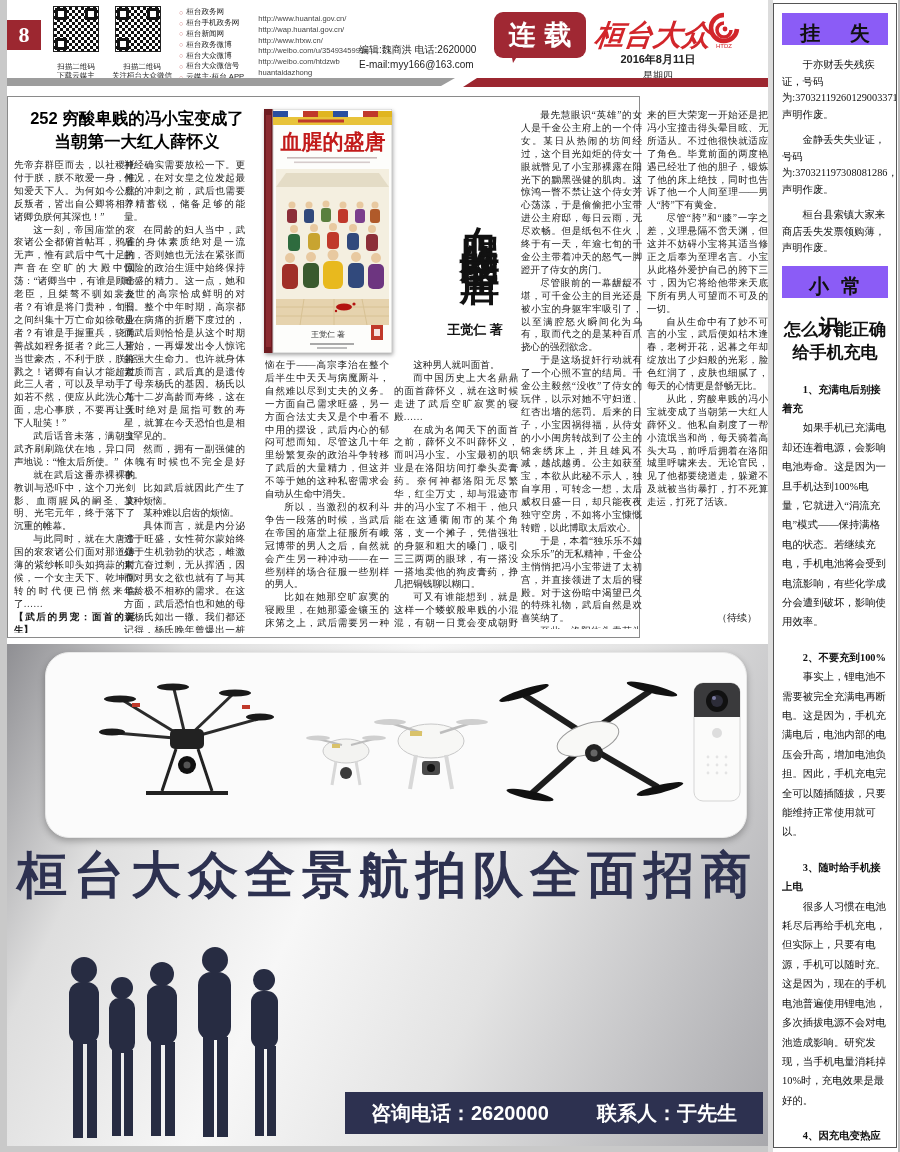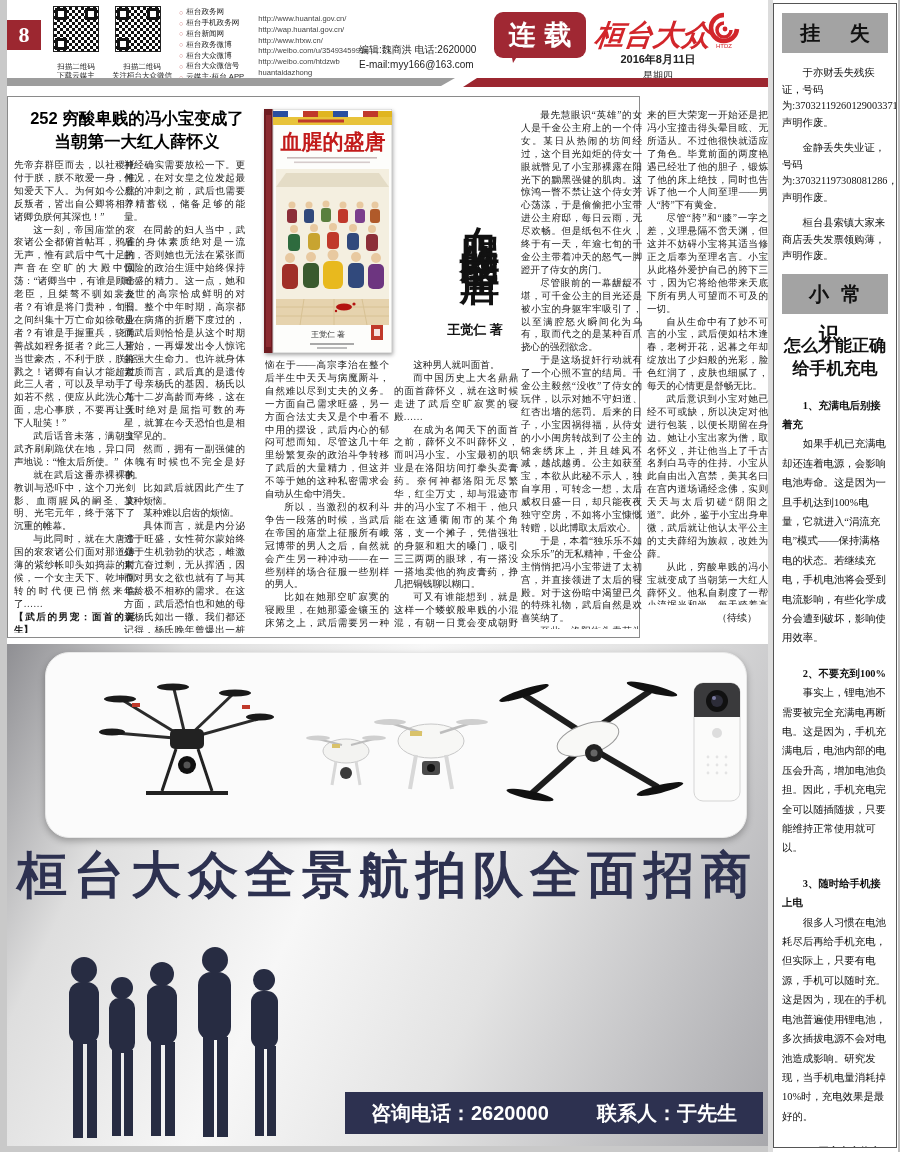--- a/index.html
+++ b/index.html
@@ -89,21 +89,21 @@
   .sil { position:absolute; left:45px; top:286px; width:290px; height:215px; }
   .ad-body { position:absolute; left:336px; top:296px; width:424px; font-size:18px; line-height:27.5px;
              font-weight:bold; color:#23273d; text-align:justify; text-indent:2em; }
   .contact { position:absolute; left:338px; top:448px; width:418px; height:42px; background:#2d3150;
              display:flex; align-items:center; justify-content:space-between; padding:0 26px;
              color:#fff; font-weight:bold; font-size:20px; white-space:nowrap; }
 
   
   .sb { position:absolute; left:773px; top:3px; width:124px; height:1145px; background:#fff;
         border:1px solid #555; padding:7px 8px; overflow:hidden; }
-  .sb-head { height:40px; background:#a3a3a3; color:#111; font-weight:bold; font-size:20px;
+  .sb-head { height:32px; background:#8b5cf6; color:#111; font-weight:bold; font-size:20px;
              letter-spacing:12px; text-indent:12px; text-align:center; line-height:40px; margin:2px 0 12px; }
   .sb-notices p { font-family:"Liberation Serif",serif; font-size:10.3px; line-height:16.5px;
                   text-indent:2em; color:#111; margin-bottom:9px; }
   .sb-sub { text-align:center; font-weight:bold; font-size:17px; color:#111; margin:20px 0 14px; }
   .sb-tips p { font-family:"Liberation Serif",serif; font-size:10.4px; line-height:19.4px;
                text-indent:2em; color:#111; }
   .sb-tips p.tip-head { font-weight:bold; margin-top:16px; }
 </style>
 </head>
 <body>
@@ -233,21 +233,20 @@
       <p>最先慧眼识“英雄”的女人是千金公主府上的一个侍女。某日从热闹的坊间经过，这个目光如炬的侍女一眼就瞥见了小宝那裸露在阳光下的黝黑强健的肌肉。这惊鸿一瞥不禁让这个侍女芳心荡漾，于是偷偷把小宝带进公主府邸，每日云雨，无尽欢畅。但是纸包不住火，终于有一天，年逾七旬的千金公主带着冲天的怒气一脚蹬开了侍女的房门。</p>
       <p>尽管眼前的一幕龌龊不堪，可千金公主的目光还是被小宝的身躯牢牢吸引了，以至满腔怒火瞬间化为乌有，取而代之的是某种百爪挠心的强烈欲念。</p>
       <p>于是这场捉奸行动就有了一个心照不宣的结局。千金公主毅然“没收”了侍女的玩伴，以示对她不守妇道、红杏出墙的惩罚。后来的日子，小宝因祸得福，从侍女的小小闺房转战到了公主的锦衾绣床上，并且雄风不减，越战越勇。公主如获至宝，本欲从此秘不示人，独自享用，可转念一想，太后威权日盛一日，却只能夜夜独守空房，不如将小宝慷慨转赠，以此博取太后欢心。</p>
       <p>于是，本着“独乐乐不如众乐乐”的无私精神，千金公主悄悄把冯小宝带进了太初宫，并直接领进了太后的寝殿。对于这份暗中渴望已久的特殊礼物，武后自然是欢喜笑纳了。</p>
       <p>至此，洛阳街头卖艺为生的冯小宝，摇身一变就成了太后的枕边新欢。当然，突如其</p>
     </div>
   <div class="np-col c6">
       <p class="cont">来的巨大荣宠一开始还是把冯小宝撞击得头晕目眩、无所适从。不过他很快就适应了角色。毕竟前面的两度艳遇已经壮了他的胆子，锻炼了他的床上绝技，同时也告诉了他一个人间至理——男人“胯”下有黄金。</p>
       <p>尽管“胯”和“膝”一字之差，义理悬隔不啻天渊，但这并不妨碍小宝将其适当修正之后奉为至理名言。小宝从此格外爱护自己的胯下三寸，因为它将给他带来天底下所有男人可望而不可及的一切。</p>
       <p>自从生命中有了妙不可言的小宝，武后便如枯木逢春，老树开花，迟暮之年却绽放出了少妇般的光彩，脸色红润了，皮肤也细腻了，每天的心情更是舒畅无比。</p>
-      <p>武后意识到小宝对她已经不可或缺，所以决定对他进行包装，以便长期留在身边。她让小宝出家为僧，取名怀义，并让他当上了千古名刹白马寺的住持。小宝从此自由出入宫禁，美其名曰在宫内道场诵经念佛，实则天天与太后切磋“阴阳之道”。此外，鉴于小宝出身卑微，武后就让他认太平公主的丈夫薛绍为族叔，改姓为薛。</p>
       <p>从此，穷酸卑贱的冯小宝就变成了当朝第一大红人薛怀义。他私自剃度了一帮小流氓当和尚，每天骑着高头大马，前呼后拥着在洛阳城里呼啸来去。无论官民，见了他都要绕道走，躲避不及就被当街暴打，打不死算走运，打死了活该。</p>
     </div>
   <div class="tbc">（待续）</div>
 
   <svg class="cover" viewBox="0 0 128 244">
     <rect x="0" y="0" width="9" height="244" fill="#6e1c21"></rect>
     <rect x="2" y="6" width="5" height="232" fill="#8a2a30"></rect>
     <rect x="9" y="0" width="119" height="244" fill="#fdfdfb" stroke="#c9c9c9" stroke-width="1"></rect>
     <g>
       <rect x="9" y="2" width="15" height="6" fill="#2a4fa0"></rect>

